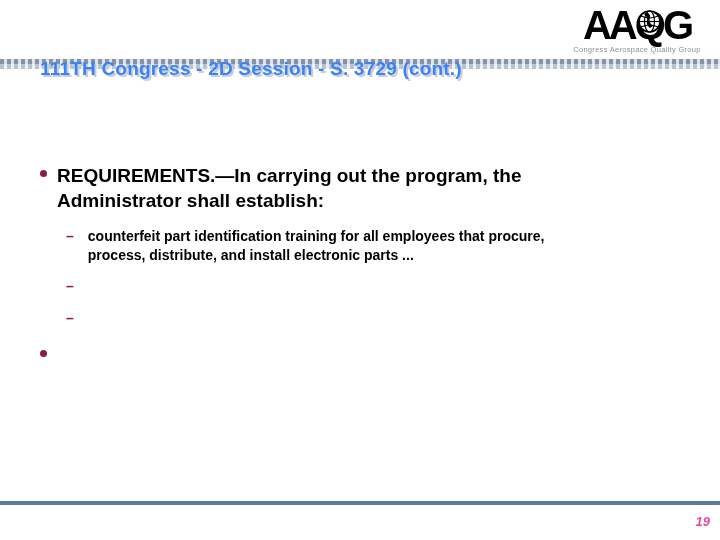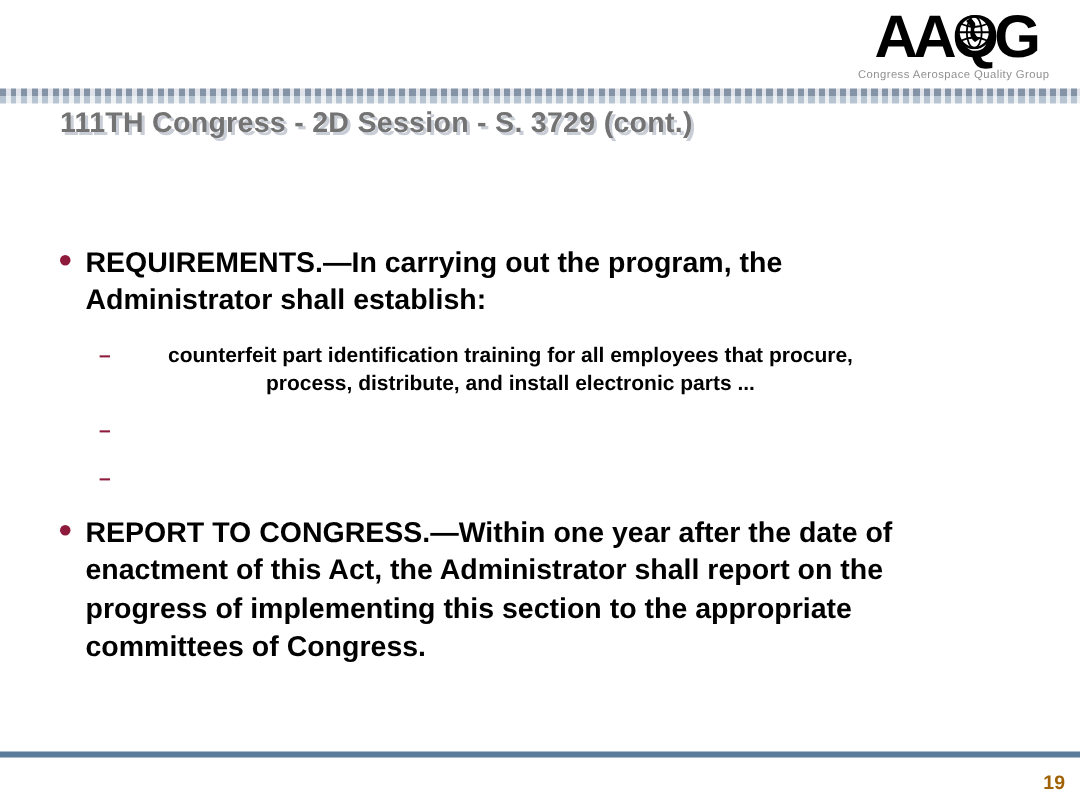--- a/index.html
+++ b/index.html
@@ -3,21 +3,21 @@
 <meta charset="utf-8">
 <style>
   html,body{margin:0;padding:0;}
   body{
     width:720px;height:540px;overflow:hidden;background:#ffffff;
     font-family:"Liberation Sans","DejaVu Sans",sans-serif;position:relative;
   }
   .slide{position:absolute;inset:0;background:#fff;}
 
   
-  .logo{position:absolute;top:6px;right:18px;width:130px;}
+  .logo{position:absolute;top:6px;right:18px;width:130px;text-align:center;}
   .logo-row{
     display:flex;justify-content:center;align-items:flex-start;
     font-weight:bold;font-size:40px;line-height:0.95;color:#000;
     letter-spacing:-3px;font-family:"Liberation Sans",sans-serif;
   }
   .logo-q{position:relative;display:inline-block;}
   .globe{position:absolute;top:4px;left:3px;}
   .logo-tagline{
     margin-top:1px;font-size:7.5px;color:#8f8f8f;letter-spacing:0.3px;
     white-space:nowrap;
@@ -29,22 +29,22 @@
     height:5px;
     background:repeating-linear-gradient(90deg,#8494a6 0 4px,#dfe3e9 4px 7px);
   }
   .band .row2{
     height:5px;
     background:repeating-linear-gradient(90deg,#b7c5d3 0 4px,#eef1f4 4px 7px);
   }
 
   
   .title{
-    position:absolute;left:40px;top:72px;
-    font-size:19px;font-weight:bold;color:#737373;
+    position:absolute;left:40px;top:58px;
+    font-size:19px;font-weight:bold;color:#3b82f6;
     text-shadow:2px 2px 0 #c9cdd6;letter-spacing:0.2px;white-space:nowrap;
   }
 
   
   .content{position:absolute;left:40px;top:163px;width:640px;color:#000;}
   .bullet{display:flex;align-items:flex-start;}
   .bullet .dot{
     flex:0 0 auto;width:7px;height:7px;border-radius:50%;
     background:#8e1b3c;margin:7px 10px 0 0;
   }
@@ -53,31 +53,31 @@
   }
   .bullet.b1 p{max-width:480px;}
   .bullet.b2 p{max-width:545px;}
   .sub-list{margin:13px 0 0 26px;}
   .sub{display:flex;align-items:flex-start;margin-bottom:13px;}
   .sub .dash{
     flex:0 0 auto;color:#8e1b3c;font-weight:bold;font-size:14px;
     margin:0 14px 0 0;line-height:1.34;
   }
   .sub p{
-    margin:0;font-size:14px;font-weight:bold;line-height:1.34;max-width:505px;text-align:center;
+    margin:0;font-size:14px;font-weight:bold;line-height:1.34;max-width:505px;
   }
   .bullet.b2{margin-top:15px;}
 
   
   .footer-line{
     position:absolute;left:0;right:0;top:501px;height:4px;background:#5b7c9b;
   }
   .page-number{
     position:absolute;right:10px;top:514px;
-    font-size:13px;font-weight:bold;color:#a16207;
+    font-size:13px;font-weight:bold;color:#ec4899;font-style:italic;
   }
 </style>
 </head>
 <body>
 
 <div class="slide">
 
   <div class="logo">
     <div class="logo-row">
       <span>AA</span>
@@ -119,21 +119,20 @@
       <div class="sub">
         <span class="dash">–</span>
       </div>
       <div class="sub">
         <span class="dash">–</span>
       </div>
     </div>
 
     <div class="bullet b2">
       <span class="dot"></span>
-      <p>REPORT TO CONGRESS.—Within one year after the date of enactment of this Act, the Administrator shall report on the progress of implementing this section to the appropriate committees of Congress.</p>
     </div>
 
   </div>
 
   <div class="footer-line"></div>
   <div class="page-number">19</div>
 
 </div>
 
 </body></html>

